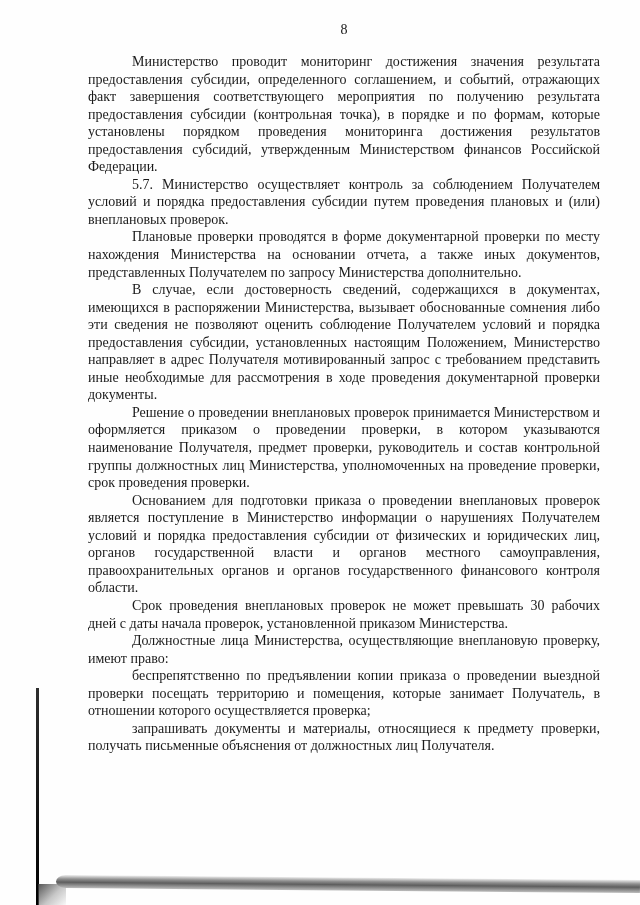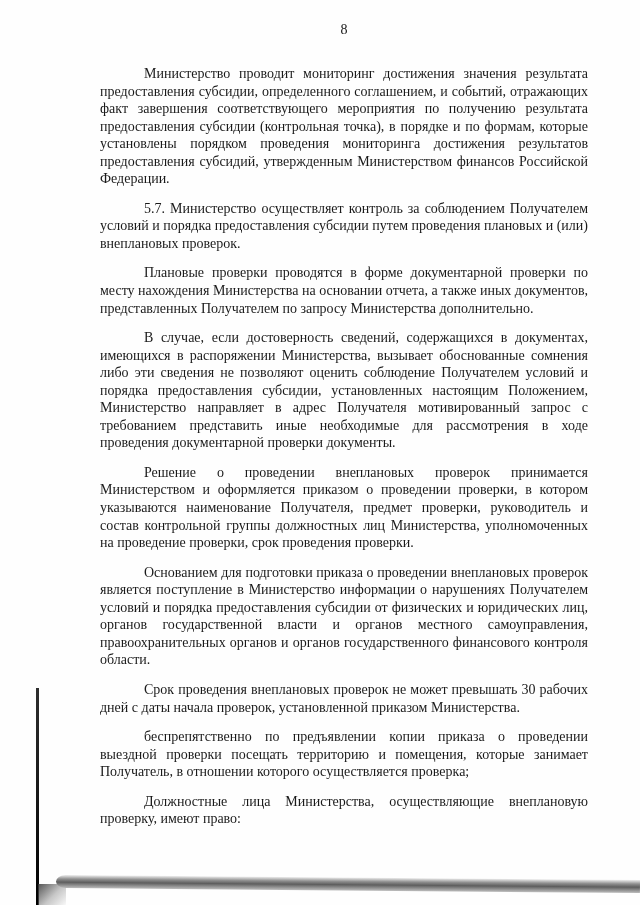--- a/index.html
+++ b/index.html
@@ -29,21 +29,21 @@
     text-align: center;
     font-size: 14px;
   }
   .text-block {
     position: absolute;
     top: 53px;
     left: 88px;
     width: 512px;
   }
   .text-block p {
-    margin: 12px;
+    margin: 0;
     font-size: 14px;
     line-height: 17.55px;
     text-align: justify;
     text-indent: 44px;
     color: #1a1a1a;
   }
   
   .edge-left {
     position: absolute;
     left: 36px;
@@ -80,21 +80,22 @@
   <div class="page-number">8</div>
 
   <div class="text-block">
     <p>Министерство проводит мониторинг достижения значения результата предоставления субсидии, определенного соглашением, и событий, отражающих факт завершения соответствующего мероприятия по получению результата предоставления субсидии (контрольная точка), в порядке и по формам, которые установлены порядком проведения мониторинга достижения результатов предоставления субсидий, утвержденным Министерством финансов Российской Федерации.</p>
     <p>5.7. Министерство осуществляет контроль за соблюдением Получателем условий и порядка предоставления субсидии путем проведения плановых и (или) внеплановых проверок.</p>
     <p>Плановые проверки проводятся в форме документарной проверки по месту нахождения Министерства на основании отчета, а также иных документов, представленных Получателем по запросу Министерства дополнительно.</p>
     <p>В случае, если достоверность сведений, содержащихся в документах, имеющихся в распоряжении Министерства, вызывает обоснованные сомнения либо эти сведения не позволяют оценить соблюдение Получателем условий и порядка предоставления субсидии, установленных настоящим Положением, Министерство направляет в адрес Получателя мотивированный запрос с требованием представить иные необходимые для рассмотрения в ходе проведения документарной проверки документы.</p>
     <p>Решение о проведении внеплановых проверок принимается Министерством и оформляется приказом о проведении проверки, в котором указываются наименование Получателя, предмет проверки, руководитель и состав контрольной группы должностных лиц Министерства, уполномоченных на проведение проверки, срок проведения проверки.</p>
     <p>Основанием для подготовки приказа о проведении внеплановых проверок является поступление в Министерство информации о нарушениях Получателем условий и порядка предоставления субсидии от физических и юридических лиц, органов государственной власти и органов местного самоуправления, правоохранительных органов и органов государственного финансового контроля области.</p>
     <p>Срок проведения внеплановых проверок не может превышать 30 рабочих дней с даты начала проверок, установленной приказом Министерства.</p>
+    <p>Должностные лица Министерства, осуществляющие внеплановую проверку, имеют право:</p>
     <p>беспрепятственно по предъявлении копии приказа о проведении выездной проверки посещать территорию и помещения, которые занимает Получатель, в отношении которого осуществляется проверка;</p>
-    <p>Должностные лица Министерства, осуществляющие внеплановую проверку, имеют право:</p>
+    <p>запрашивать документы и материалы, относящиеся к предмету проверки, получать письменные объяснения от должностных лиц Получателя.</p>
   </div>
 
   <div class="edge-left"></div>
   <div class="corner-smudge"></div>
   <div class="bottom-band"></div>
 
 </div>
 
 </body></html>

